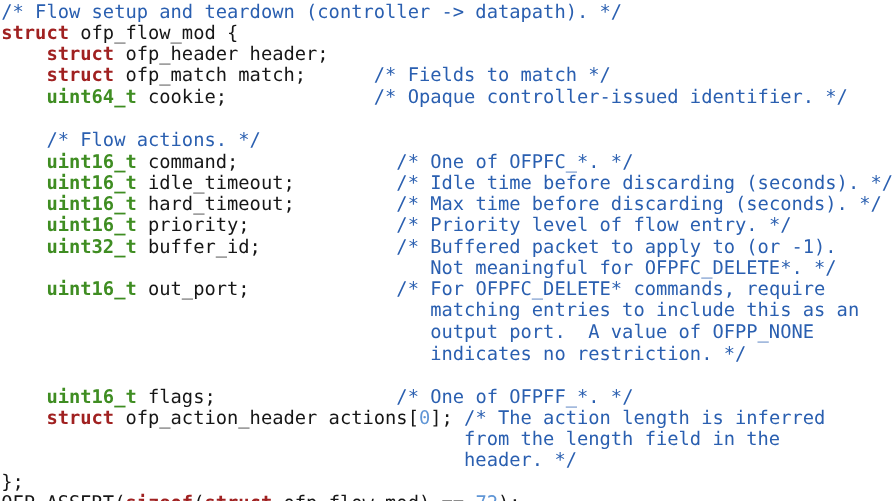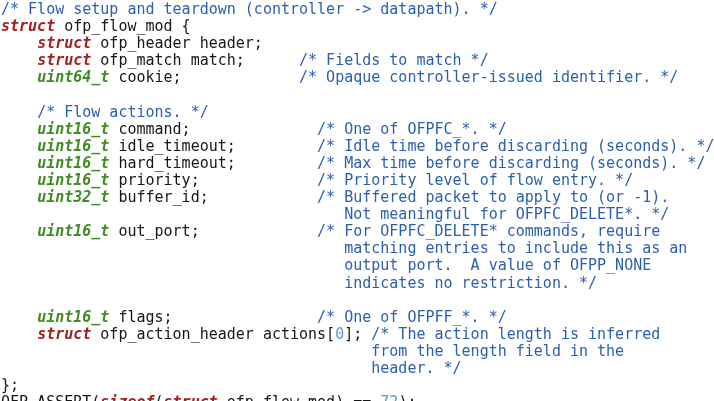--- a/index.html
+++ b/index.html
@@ -23,20 +23,20 @@
     margin: 0;
     padding: 1px 0 0 1px;
     font-family: "DejaVu Sans Mono", "Liberation Mono", monospace;
     font-size: 15px;
     line-height: 17.1px;
   }
   .line {
     height: 17.1px;
     white-space: pre;
   }
-  .b { font-weight: bold; font-style: italic; }
+  .b { font-weight: bold; }
 </style>
 </head>
 <body>
 
 <div class="screen">
   <pre class="code" id="code" style="background: rgb(255, 255, 255);"><div class="line"><span style="color: rgb(42, 95, 176);">/* Flow setup and teardown (controller -&gt; datapath). */</span></div><div class="line"><span class="b" style="color: rgb(160, 33, 33);">struct</span><span style="color: rgb(22, 22, 22);"> ofp_flow_mod {</span></div><div class="line"><span>    </span><span class="b" style="color: rgb(160, 33, 33);">struct</span><span style="color: rgb(22, 22, 22);"> ofp_header header;</span></div><div class="line"><span>    </span><span class="b" style="color: rgb(160, 33, 33);">struct</span><span style="color: rgb(22, 22, 22);"> ofp_match match;</span><span>      </span><span style="color: rgb(42, 95, 176);">/* Fields to match */</span></div><div class="line"><span>    </span><span class="b" style="color: rgb(63, 141, 34);">uint64_t</span><span style="color: rgb(22, 22, 22);"> cookie;</span><span>             </span><span style="color: rgb(42, 95, 176);">/* Opaque controller-issued identifier. */</span></div><div class="line"></div><div class="line"><span>    </span><span style="color: rgb(42, 95, 176);">/* Flow actions. */</span></div><div class="line"><span>    </span><span class="b" style="color: rgb(63, 141, 34);">uint16_t</span><span style="color: rgb(22, 22, 22);"> command;</span><span>              </span><span style="color: rgb(42, 95, 176);">/* One of OFPFC_*. */</span></div><div class="line"><span>    </span><span class="b" style="color: rgb(63, 141, 34);">uint16_t</span><span style="color: rgb(22, 22, 22);"> idle_timeout;</span><span>         </span><span style="color: rgb(42, 95, 176);">/* Idle time before discarding (seconds). */</span></div><div class="line"><span>    </span><span class="b" style="color: rgb(63, 141, 34);">uint16_t</span><span style="color: rgb(22, 22, 22);"> hard_timeout;</span><span>         </span><span style="color: rgb(42, 95, 176);">/* Max time before discarding (seconds). */</span></div><div class="line"><span>    </span><span class="b" style="color: rgb(63, 141, 34);">uint16_t</span><span style="color: rgb(22, 22, 22);"> priority;</span><span>             </span><span style="color: rgb(42, 95, 176);">/* Priority level of flow entry. */</span></div><div class="line"><span>    </span><span class="b" style="color: rgb(63, 141, 34);">uint32_t</span><span style="color: rgb(22, 22, 22);"> buffer_id;</span><span>            </span><span style="color: rgb(42, 95, 176);">/* Buffered packet to apply to (or -1).</span></div><div class="line"><span>                                      </span><span style="color: rgb(42, 95, 176);">Not meaningful for OFPFC_DELETE*. */</span></div><div class="line"><span>    </span><span class="b" style="color: rgb(63, 141, 34);">uint16_t</span><span style="color: rgb(22, 22, 22);"> out_port;</span><span>             </span><span style="color: rgb(42, 95, 176);">/* For OFPFC_DELETE* commands, require</span></div><div class="line"><span>                                      </span><span style="color: rgb(42, 95, 176);">matching entries to include this as an</span></div><div class="line"><span>                                      </span><span style="color: rgb(42, 95, 176);">output port.  A value of OFPP_NONE</span></div><div class="line"><span>                                      </span><span style="color: rgb(42, 95, 176);">indicates no restriction. */</span></div><div class="line"></div><div class="line"><span>    </span><span class="b" style="color: rgb(63, 141, 34);">uint16_t</span><span style="color: rgb(22, 22, 22);"> flags;</span><span>                </span><span style="color: rgb(42, 95, 176);">/* One of OFPFF_*. */</span></div><div class="line"><span>    </span><span class="b" style="color: rgb(160, 33, 33);">struct</span><span style="color: rgb(22, 22, 22);"> ofp_action_header actions[</span><span style="color: rgb(96, 150, 214);">0</span><span style="color: rgb(22, 22, 22);">]; </span><span style="color: rgb(42, 95, 176);">/* The action length is inferred</span></div><div class="line"><span>                                         </span><span style="color: rgb(42, 95, 176);">from the length field in the</span></div><div class="line"><span>                                         </span><span style="color: rgb(42, 95, 176);">header. */</span></div><div class="line"><span style="color: rgb(22, 22, 22);">};</span></div><div class="line"><span style="color: rgb(22, 22, 22);">OFP_ASSERT(</span><span class="b" style="color: rgb(160, 33, 33);">sizeof</span><span style="color: rgb(22, 22, 22);">(</span><span class="b" style="color: rgb(160, 33, 33);">struct</span><span style="color: rgb(22, 22, 22);"> ofp_flow_mod) == </span><span style="color: rgb(96, 150, 214);">72</span><span style="color: rgb(22, 22, 22);">);</span></div></pre>
 </div>
 
 </body></html>

